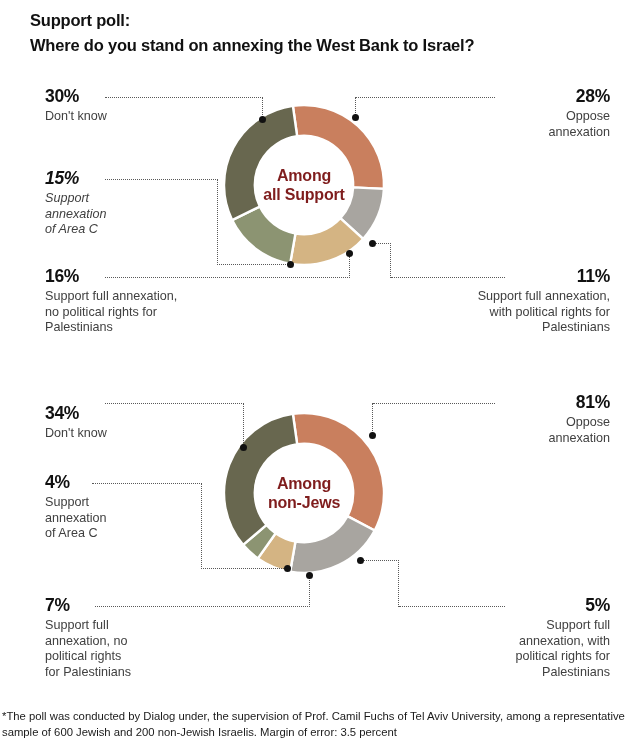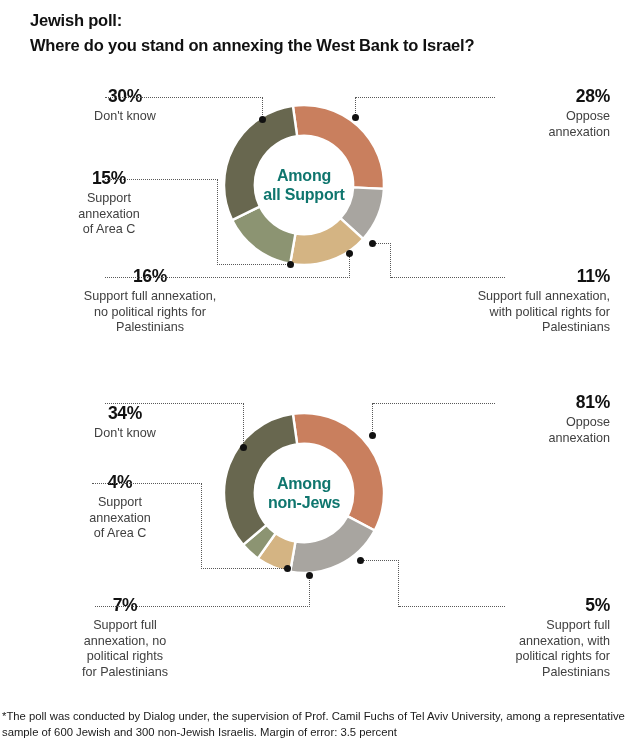--- a/index.html
+++ b/index.html
@@ -26,34 +26,34 @@
   .donut-wrap{position:absolute;}
   #chart-1 .donut-wrap{left:221px;top:22px;width:166px;height:166px;}
   #chart-2 .donut-wrap{left:221px;top:28px;width:166px;height:166px;}
   .donut-wrap svg{display:block;width:100%;height:100%;}
   .center-label{
     position:absolute;left:0;top:0;width:100%;height:100%;
     display:flex;flex-direction:column;align-items:center;justify-content:center;
     pointer-events:none;
   }
   .center-label span{
-    font-size:16px;font-weight:bold;line-height:19px;color:#0f766e;text-align:center;
+    font-size:16px;font-weight:bold;line-height:19px;color:#7f1d1d;text-align:center;
     letter-spacing:-0.2px;
   }
 
   
   .callout{position:absolute;}
   .callout .pct{
     font-size:17.5px;font-weight:bold;line-height:20px;color:#111;
     letter-spacing:-0.3px;
   }
   .callout .desc{
     font-size:12.6px;line-height:15.6px;color:#404040;margin-top:3px;
   }
-  .callout.left{text-align:center;}
+  .callout.left{text-align:left;}
   .callout.right{text-align:right;}
 
   
   .lead{position:absolute;}
   .lead.h{
     border-top:1.6px dotted #595959;height:0;
   }
   .lead.v{
     border-left:1.6px dotted #595959;width:0;
   }
@@ -67,21 +67,21 @@
     position:absolute;left:2px;top:709px;width:636px;
     font-size:11.3px;line-height:15.5px;color:#1a1a1a;
   }
 </style>
 </head>
 <body>
 
 <div class="page">
 
   <div class="title-block">
-    <div class="title-line">Jewish poll:</div>
+    <div class="title-line">Support poll:</div>
     <div class="title-line">Where do you stand on annexing the West Bank to Israel?</div>
   </div>
 
   <div class="chart-block" id="chart-1">
 
     <div class="donut-wrap">
       <svg viewBox="0 0 166 166">
         <g>
           <path stroke="#ffffff" stroke-width="2.4" d="M 71.87 3.78 A 80 80 0 0 1 162.90 86.91 L 132.14 85.40 A 49.2 49.2 0 0 0 76.15 34.28 Z" fill="#C97F5E"></path>
           <path stroke="#ffffff" stroke-width="2.4" d="M 162.90 86.91 A 80 80 0 0 1 142.08 136.94 L 119.33 116.18 A 49.2 49.2 0 0 0 132.14 85.40 Z" fill="#A8A5A0"></path>
@@ -97,21 +97,21 @@
     </div>
 
     <div class="callout left" style="left:45px;top:6px;width:160px;">
       <div class="pct">30%</div>
       <div class="desc">Don't know</div>
     </div>
     <div class="lead h" style="left:105px;top:17px;width:158px;"></div>
     <div class="lead v" style="left:262px;top:17px;height:20px;"></div>
     <div class="dot" style="left:259px;top:36px;"></div>
 
-    <div class="callout left" style="left:34px;top:88px;width:150px;">
+    <div class="callout left" style="left:45px;top:88px;width:150px;font-style:italic;">
       <div class="pct">15%</div>
       <div class="desc" style="white-space:pre-line;">Support
 annexation
 of Area C</div>
     </div>
     <div class="lead h" style="left:105px;top:99px;width:113px;"></div>
     <div class="lead v" style="left:217px;top:99px;height:86px;"></div>
     <div class="lead h" style="left:217px;top:184px;width:73px;"></div>
     <div class="dot" style="left:287px;top:181px;"></div>
 
@@ -210,14 +210,14 @@
 annexation, with
 political rights for
 Palestinians</div>
     </div>
     <div class="lead h" style="left:399px;top:224px;width:106px;"></div>
     <div class="lead v" style="left:398px;top:178px;height:47px;"></div>
     <div class="lead h" style="left:360px;top:178px;width:39px;"></div>
     <div class="dot" style="left:357px;top:175px;"></div>
   </div>
 
-  <div class="footnote">*The poll was conducted by Dialog under, the supervision of Prof. Camil Fuchs of Tel Aviv University, among a representative sample of 600 Jewish and 300 non-Jewish Israelis. Margin of error: 3.5 percent</div>
+  <div class="footnote">*The poll was conducted by Dialog under, the supervision of Prof. Camil Fuchs of Tel Aviv University, among a representative sample of 600 Jewish and 200 non-Jewish Israelis. Margin of error: 3.5 percent</div>
 </div>
 
 </body></html>

